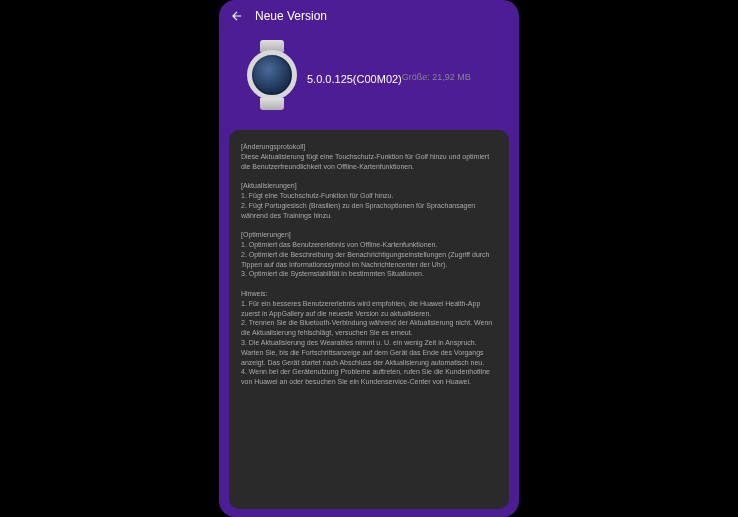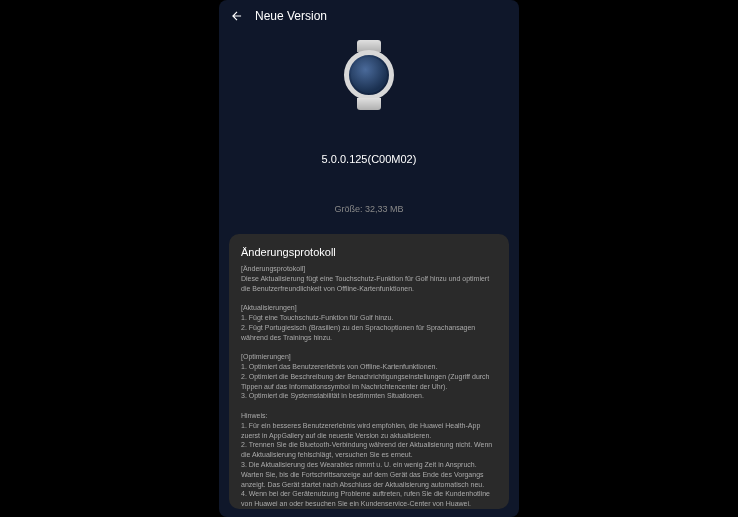--- a/index.html
+++ b/index.html
@@ -7,22 +7,22 @@
       width: 738px;
       height: 517px;
       background: #000;
       font-family: -apple-system, BlinkMacSystemFont, "Segoe UI", Arial, sans-serif;
       display: flex;
       justify-content: center;
       overflow: hidden;
     }
     .phone-frame {
       width: 300px;
-      background: #0f172a;
-      border-radius: 8px;
+      background: #4c1d95;
+      border-radius: 16px;
       overflow: hidden;
       display: flex;
       flex-direction: column;
     }
     .header {
       display: flex;
       align-items: center;
       padding: 8px 10px;
       gap: 10px;
     }
@@ -35,24 +35,23 @@
       color: #fff;
       cursor: pointer;
     }
     .header-title {
       color: #fff;
       font-size: 12px;
       font-weight: 400;
     }
     .watch-section {
       display: flex;
-      flex-direction: column;
+      flex-direction: row;
       align-items: center;
       padding: 8px 18px 12px;
-      gap: 35px;
     }
     .watch-image {
       width: 70px;
       height: 70px;
       position: relative;
     }
     .watch-body {
       width: 50px;
       height: 50px;
       border-radius: 50%;
@@ -136,25 +135,24 @@
 
   <div class="watch-section">
     <div class="watch-image">
       <div class="watch-band-top"></div>
       <div class="watch-body">
           <div class="watch-face-inner"></div>
         </div>
       <div class="watch-band-bottom"></div>
     </div>
     <div class="version-text">5.0.0.125(C00M02)</div>
-    <div class="size-text">Größe: 32,33 MB</div>
+    <div class="size-text">Größe: 21,92 MB</div>
   </div>
 
   <div class="changelog-card">
-    <div class="changelog-title">Änderungsprotokoll</div>
     <div class="changelog-body">[Änderungsprotokoll]
 Diese Aktualisierung fügt eine Touchschutz-Funktion für Golf hinzu und optimiert die Benutzerfreundlichkeit von Offline-Kartenfunktionen.
 
 [Aktualisierungen]
 1. Fügt eine Touchschutz-Funktion für Golf hinzu.
 2. Fügt Portugiesisch (Brasilien) zu den Sprachoptionen für Sprachansagen während des Trainings hinzu.
 
 [Optimierungen]
 1. Optimiert das Benutzererlebnis von Offline-Kartenfunktionen.
 2. Optimiert die Beschreibung der Benachrichtigungseinstellungen (Zugriff durch Tippen auf das Informationssymbol im Nachrichtencenter der Uhr).

